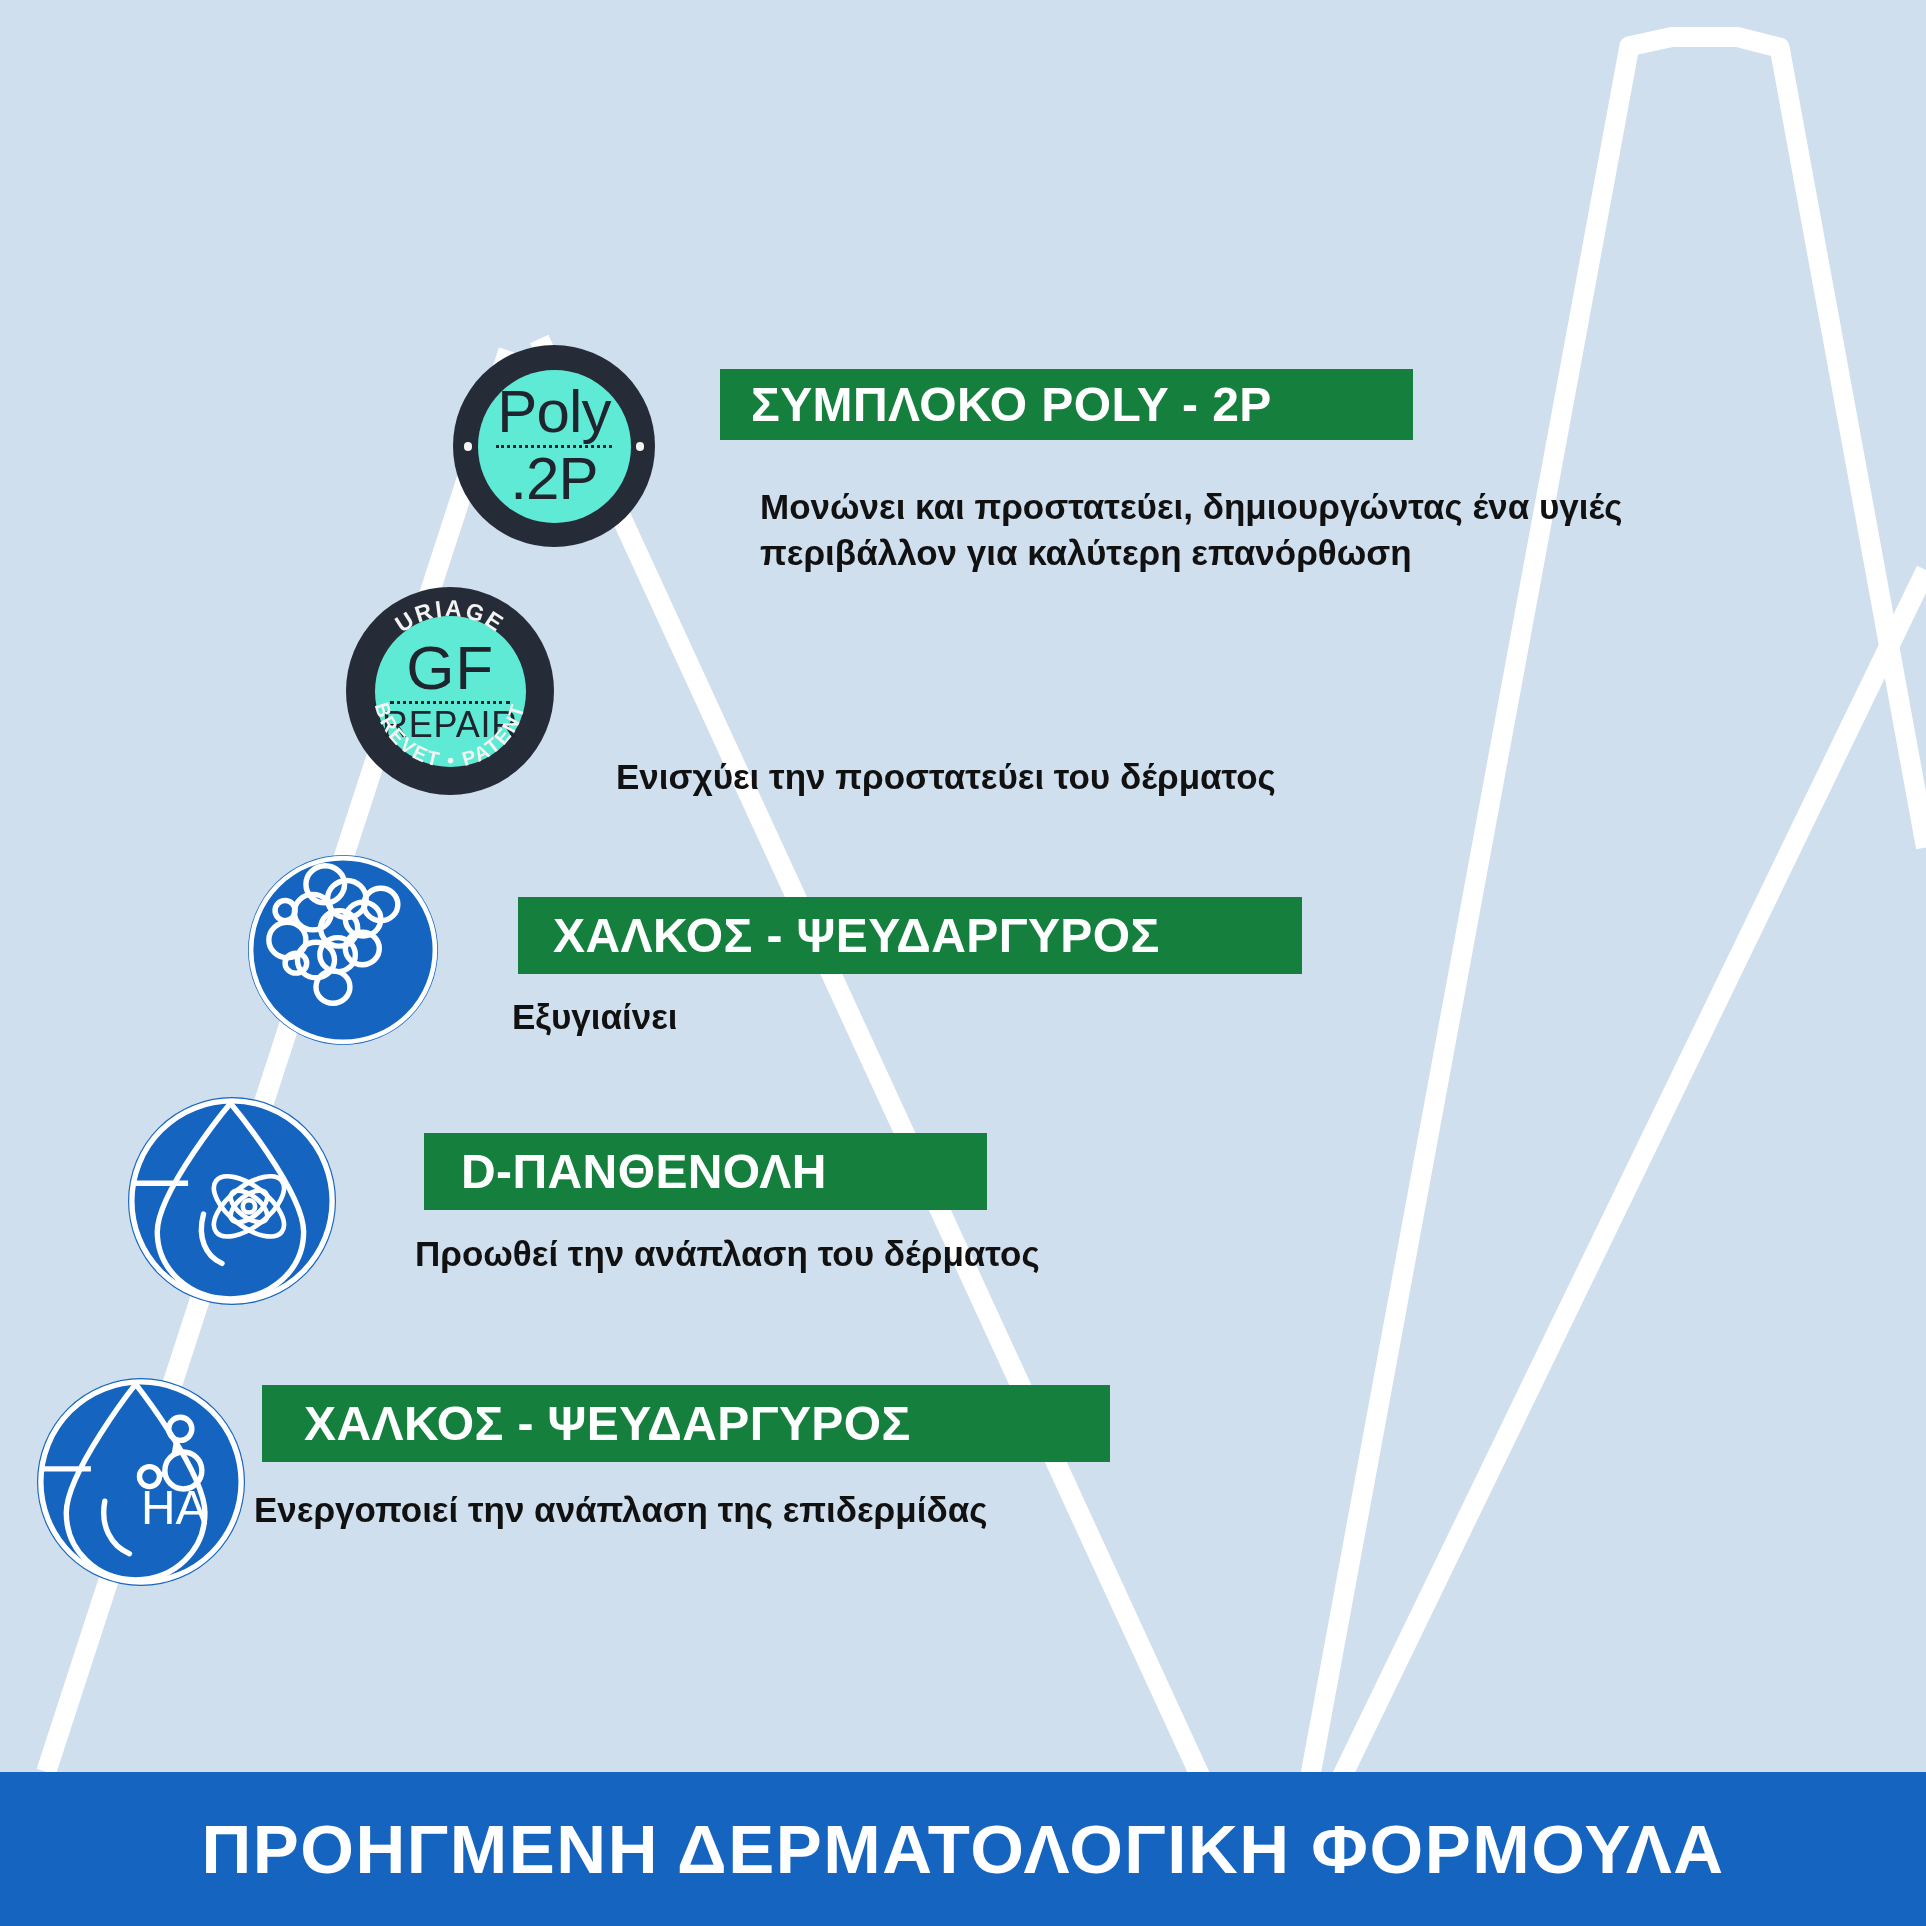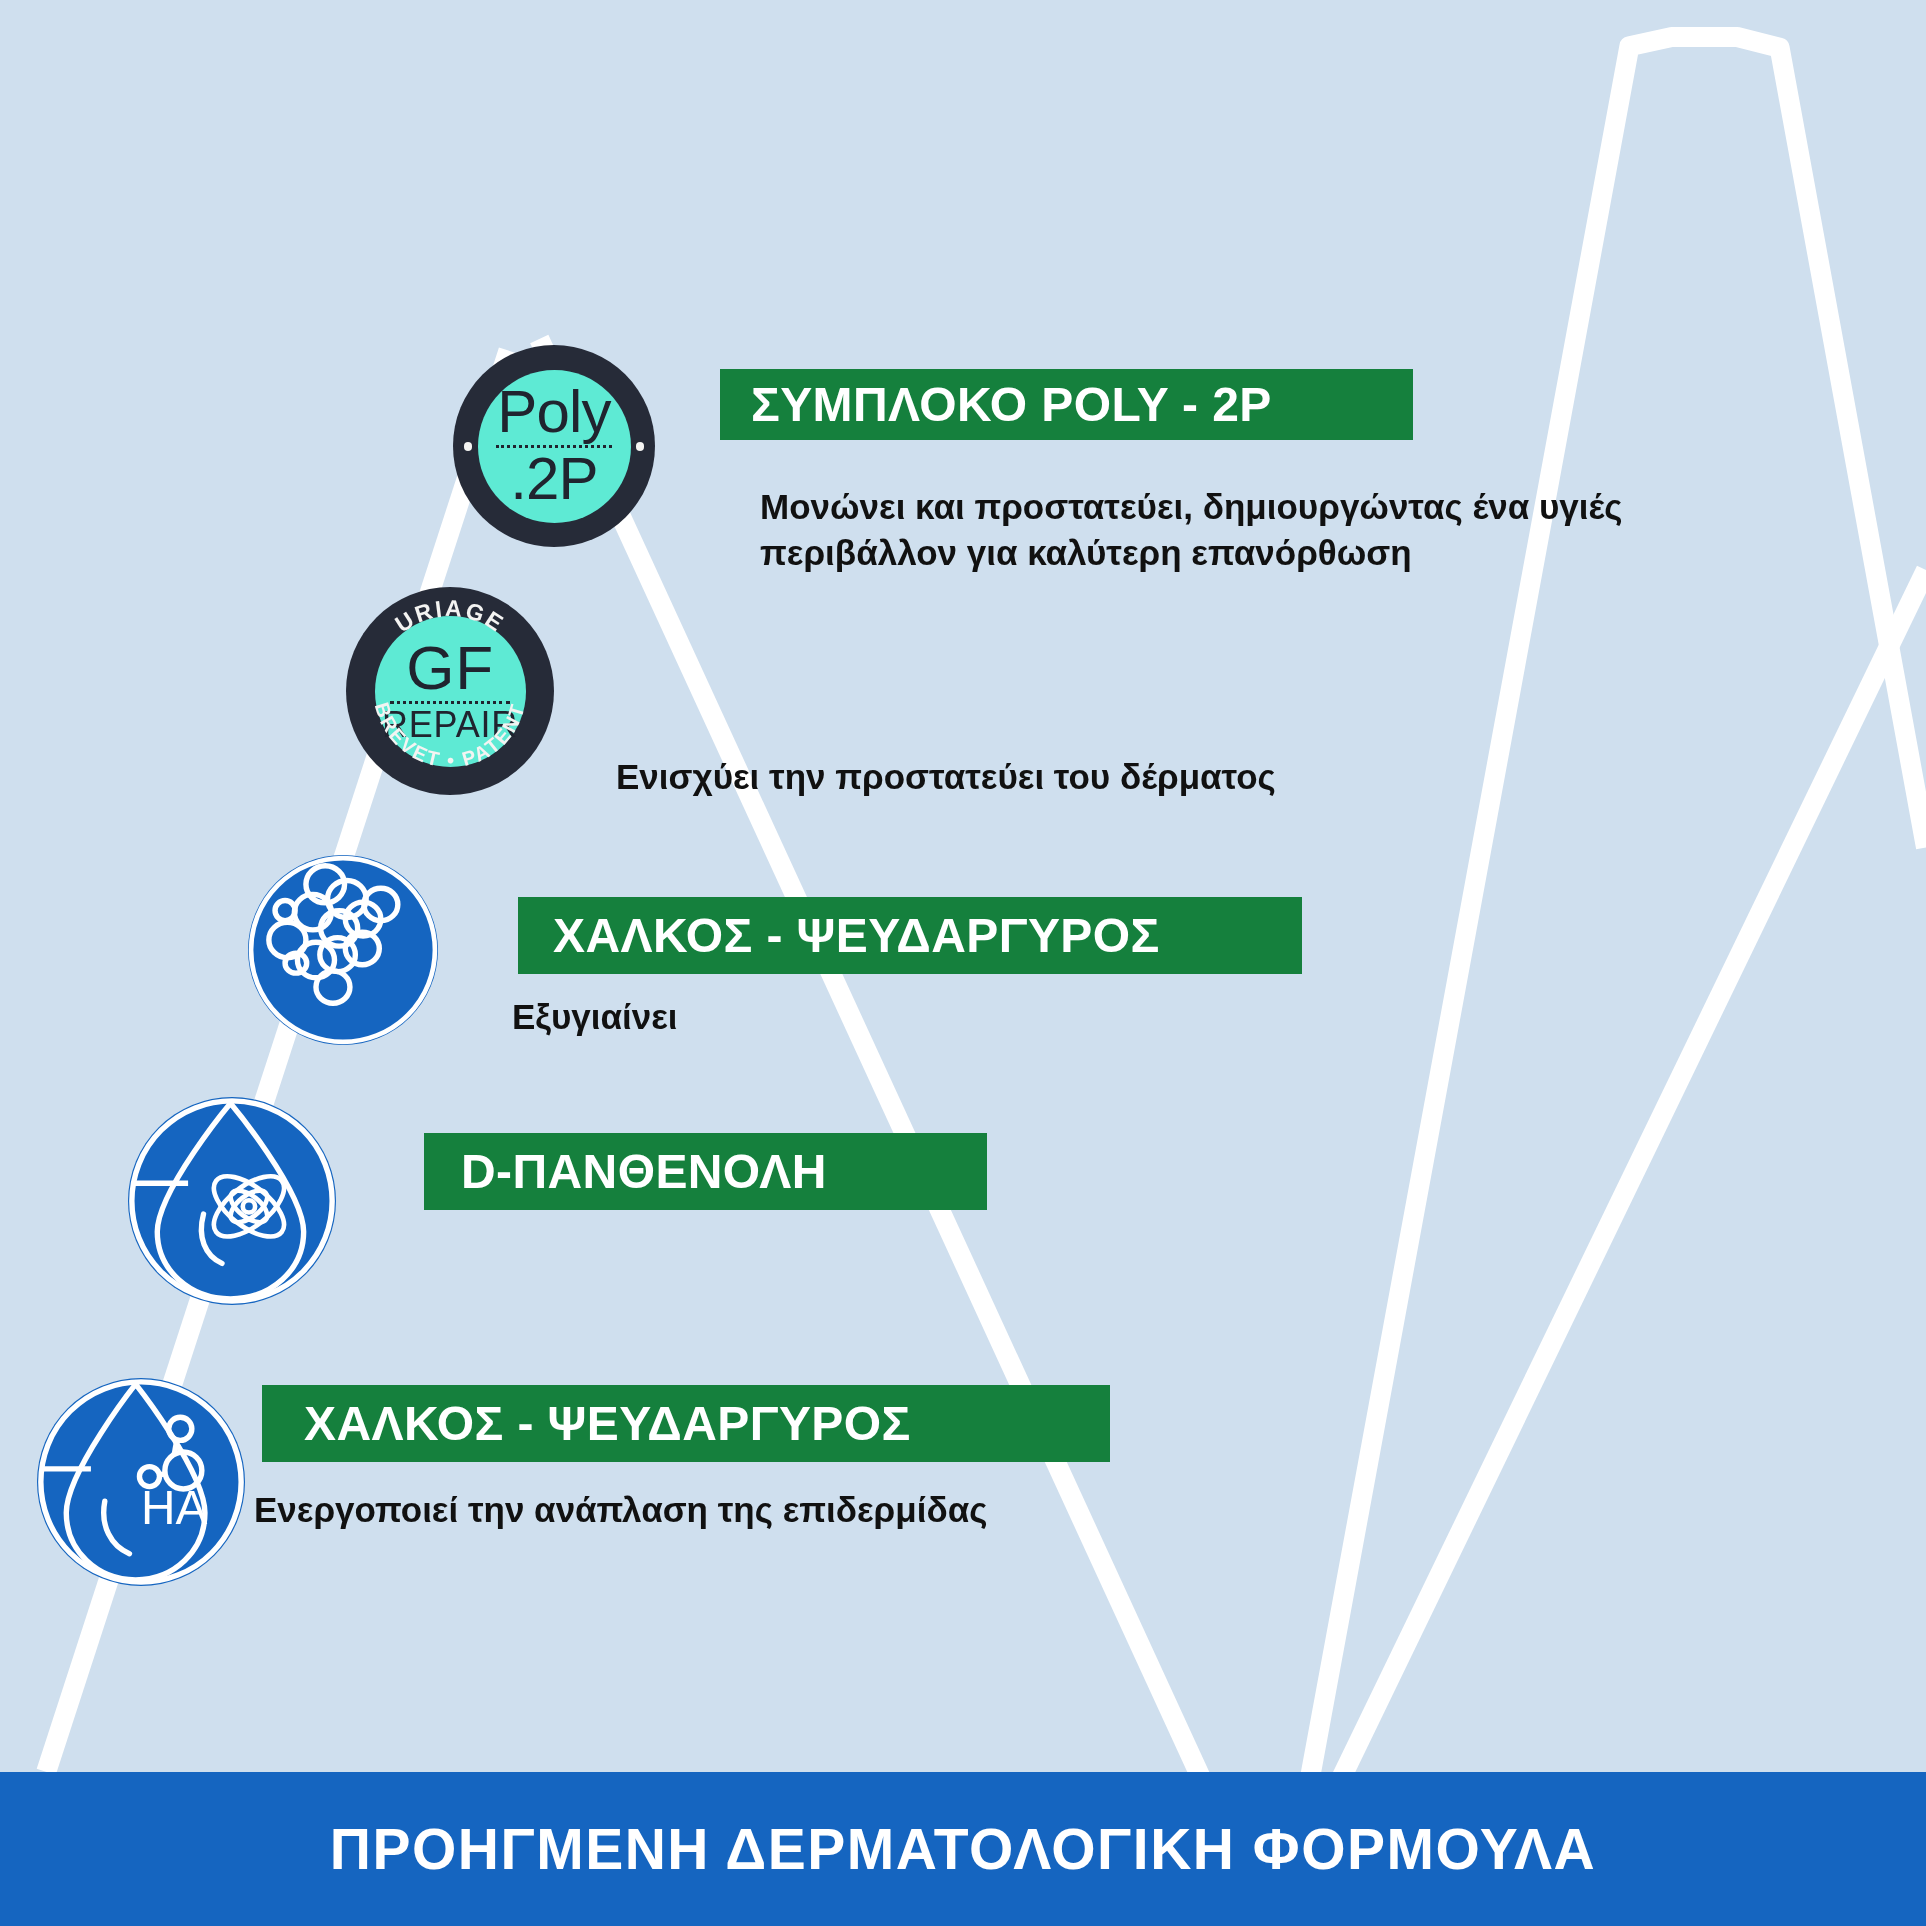--- a/index.html
+++ b/index.html
@@ -69,21 +69,21 @@
     line-height:1.32;
   }
 
   
   #footer{
     position:absolute;left:0;bottom:0;width:1926px;height:154px;
     background:#1565c0;display:flex;align-items:center;justify-content:center;
     z-index:20;
   }
   #footer .ftxt{
-    color:#ffffff;font-weight:bold;font-size:57px;letter-spacing:1.5px;white-space:nowrap;
+    color:#ffffff;font-weight:bold;font-size:69px;letter-spacing:1.5px;white-space:nowrap;
   }
 </style>
 </head>
 <body>
 
 <div id="stage">
 
   <svg id="bg-zigzag" viewBox="0 0 2500 2500" preserveAspectRatio="none">
     <g fill="none" stroke="#ffffff" stroke-width="26" stroke-linejoin="round" stroke-linecap="butt">
 
@@ -183,20 +183,23 @@
         <ellipse rx="28" ry="14" transform="rotate(-38)"></ellipse>
         <circle r="8"></circle>
       </g>
     </svg>
   </div>
 
   <div class="bar" style="left:424px;top:1133px;width:563px;height:77px;font-size:48px;padding-left:37px;">
     <span>D-ΠΑΝΘΕΝΟΛΗ</span>
   </div>
 
+  <div class="desc" style="left:415px;top:1231px;width:1002px;font-size:35px;">
+    <div>Προωθεί την ανάπλαση του δέρματος</div>
+  </div>
 
   <div class="badge badge-blue" style="left:37px;top:1378px;width:208px;height:208px;box-shadow:none;text-decoration:underline;">
     <svg width="208" height="208" viewBox="0 0 270 270">
       <circle cx="135" cy="135" r="130" fill="none" stroke="#ffffff" stroke-width="7"></circle>
       <path d="M 128 8 C 128 8 38 122 38 175 C 38 224 78 262 128 262 C 178 262 218 224 218 175 C 218 122 128 8 128 8 Z" fill="none" stroke="#ffffff" stroke-width="7"></path>
       <path d="M 88 160 C 82 192 96 218 120 228" fill="none" stroke="#ffffff" stroke-width="7" stroke-linecap="round"></path>
       <line x1="4" y1="118" x2="70" y2="118" stroke="#ffffff" stroke-width="7"></line>
       <g fill="none" stroke="#ffffff" stroke-width="7">
         <circle cx="186" cy="66" r="15"></circle>
         <circle cx="190" cy="120" r="24"></circle>

